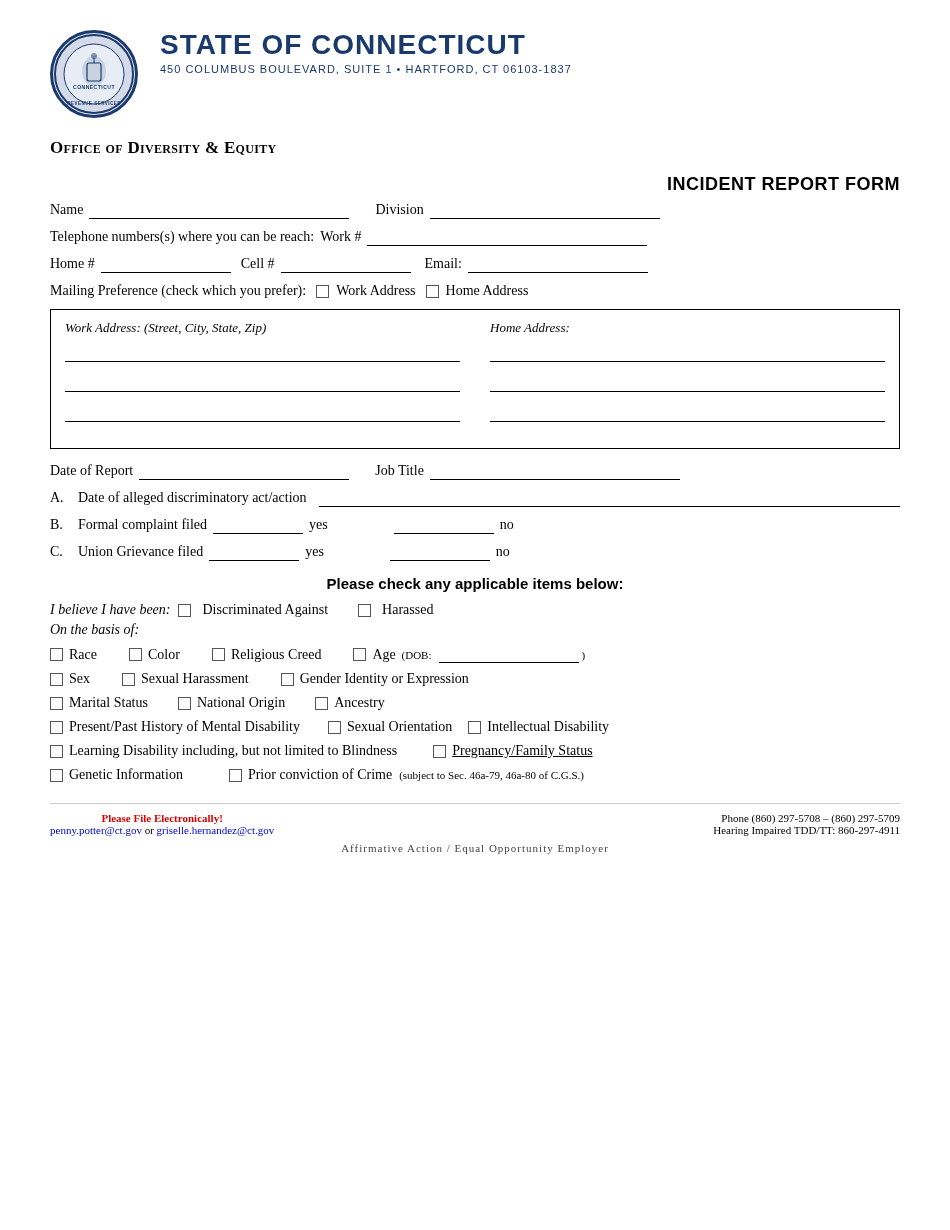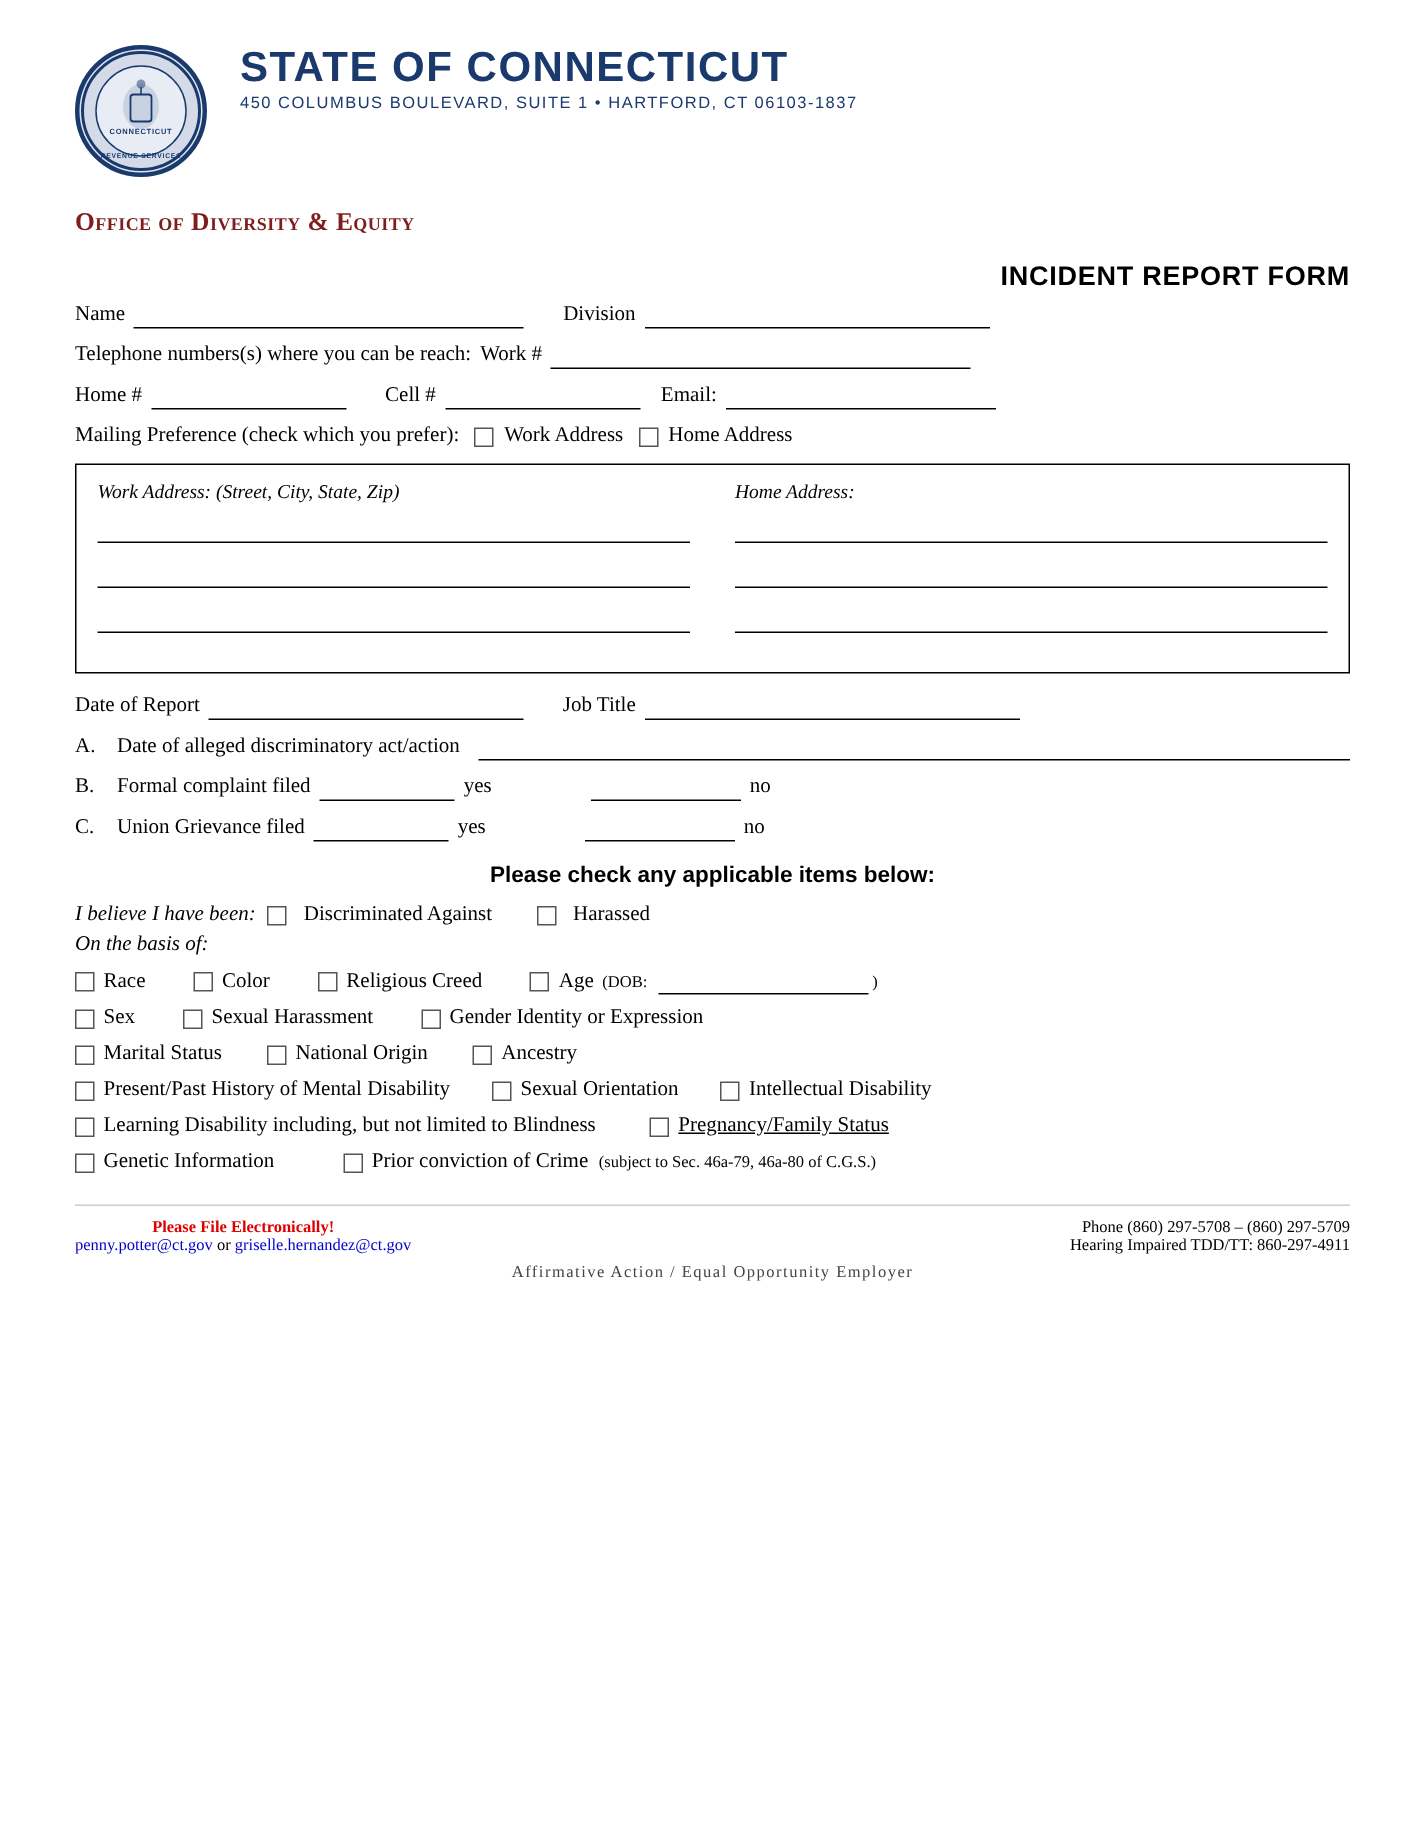--- a/index.html
+++ b/index.html
@@ -66,21 +66,21 @@
       font-family: Arial, sans-serif;
       font-size: 11px;
       color: #1a3a6e;
       letter-spacing: 1px;
       margin-top: 2px;
       text-transform: uppercase;
     }
 
     
     .office-title {
-      color: #7f1d1d;
+      color: #000000;
       font-size: 15px;
       font-weight: bold;
       font-family: 'Times New Roman', serif;
       margin-bottom: 16px;
       letter-spacing: 0.3px;
     }
     .office-title span {
       font-variant: small-caps;
       font-size: 17px;
     }
@@ -304,21 +304,21 @@
 
 <div class="form-row">
   <span class="label-text">Telephone numbers(s) where you can be reach:</span>
   <span class="label-text">Work #</span>
   <input type="text" class="underline-field" style="width: 280px;">
 </div>
 
 <div class="form-row">
   <span class="label-text">Home #</span>
   <input type="text" class="underline-field" style="width: 130px;">
-  <span class="label-text" style="margin-left:20px;text-align:right;">Cell #</span>
+  <span class="label-text" style="margin-left:4px;text-align:right;">Cell #</span>
   <input type="text" class="underline-field" style="width: 130px;">
   <span class="label-text" style="margin-left:8px;">Email:</span>
   <input type="text" class="underline-field" style="width: 180px;">
 </div>
 
 <div class="mailing-row">
   <span class="label-text">Mailing Preference (check which you prefer):</span>
   <div class="mailing-check-item">
     <div class="checkbox-input"></div>
     <span class="label-text">Work Address</span>
@@ -446,21 +446,21 @@
 
 <div class="check-row">
   <div class="check-item">
     <div class="checkbox-input"></div>
     <span>Present/Past History of Mental Disability</span>
   </div>
   <div class="check-item" style="margin-left:12px;">
     <div class="checkbox-input"></div>
     <span>Sexual Orientation</span>
   </div>
-  <div class="check-item" style="margin-left:12px;justify-content:flex-end;">
+  <div class="check-item" style="margin-left:0;justify-content:flex-end;">
     <div class="checkbox-input"></div>
     <span>Intellectual Disability</span>
   </div>
 </div>
 
 <div class="check-row">
   <div class="check-item">
     <div class="checkbox-input"></div>
     <span>Learning Disability including, but not limited to Blindness</span>
   </div>

